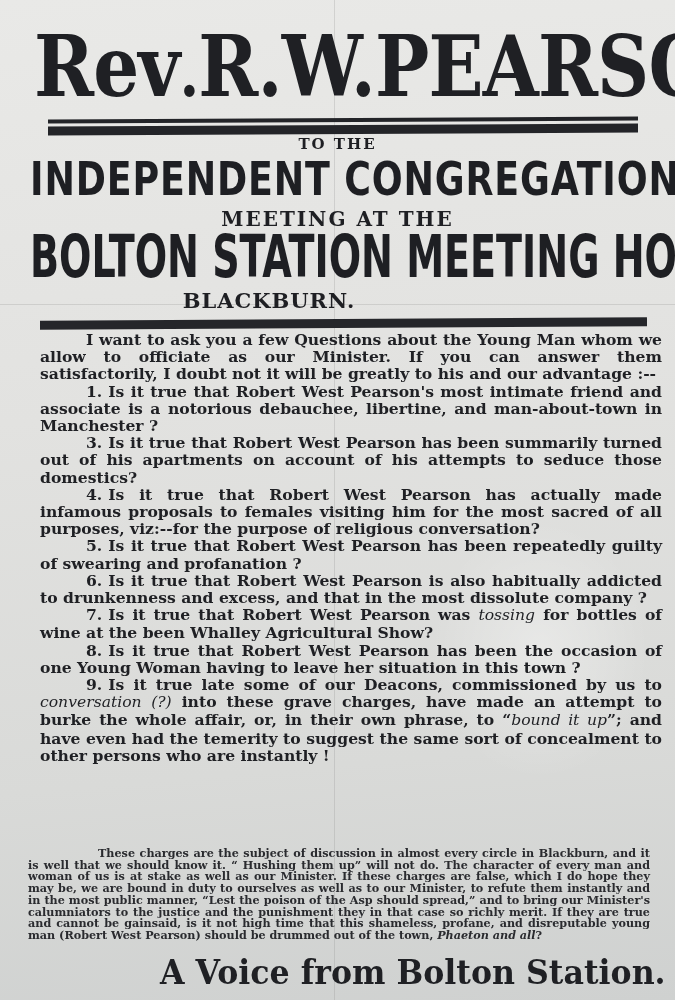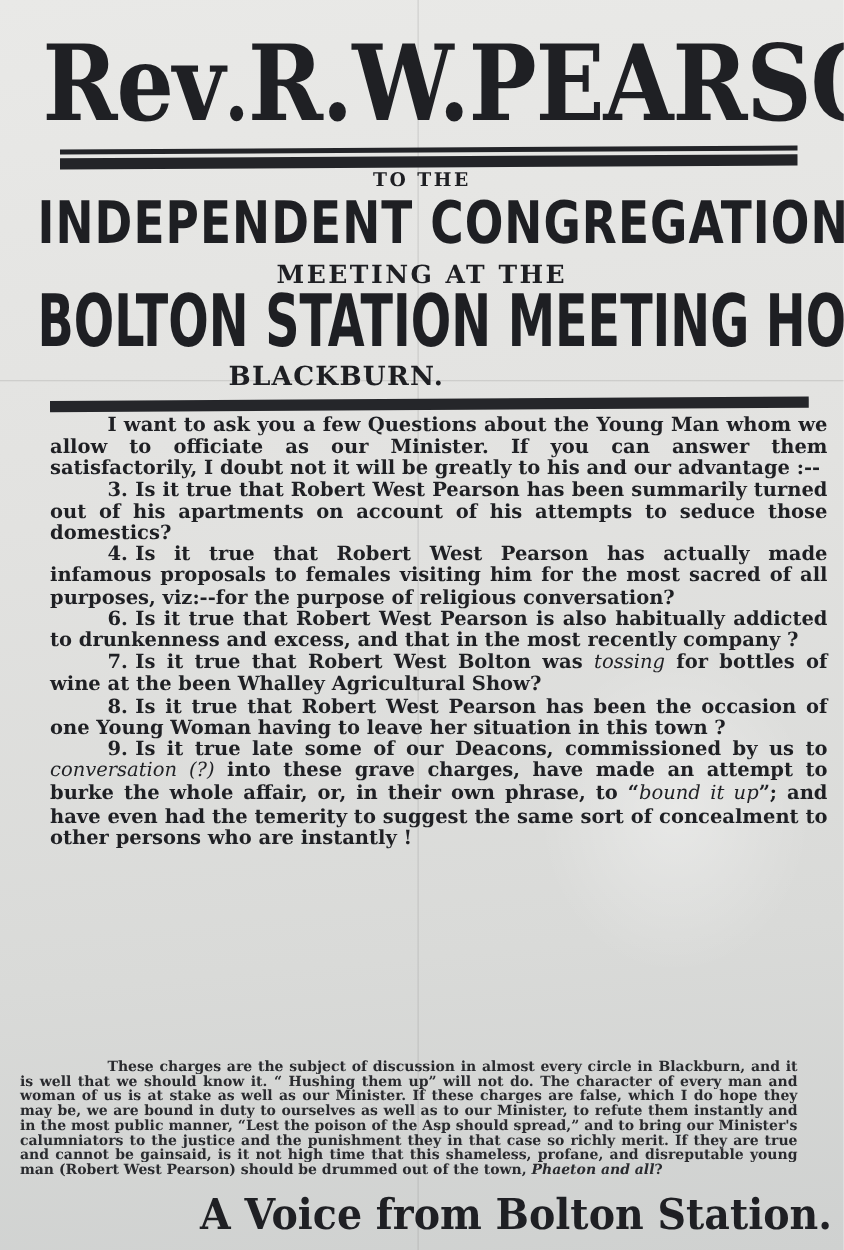--- a/index.html
+++ b/index.html
@@ -49,21 +49,21 @@
     font-size:15.6px; line-height:17.2px; text-align:justify;
     color:#1f2024;
     margin-left:11px;
   }
   .body p { margin:0; text-indent:46px; }
   .body p.q { text-indent:46px; }
   .body i { font-weight:normal; }
   .body .num { margin-right:6px; }
 
   .footnote {
-    position:absolute; left:16px; top:848px; width:622px;
+    position:absolute; left:28px; top:848px; width:622px;
     font-family:"DejaVu Serif", serif; font-weight:bold;
     font-size:11.2px; line-height:11.7px; text-align:justify; color:#2a2b2f;
   }
   .footnote p { margin:0; text-indent:70px; }
   .footnote i { font-style:italic; }
 
   .signature { position:absolute; left:160px; top:950px; width:520px;
                font-family:"DejaVu Serif", serif; font-weight:bold;
                font-size:34px; line-height:44px; white-space:nowrap;
                transform:scaleX(0.93); transform-origin:left top; color:#1f2024; }
@@ -82,24 +82,26 @@
 
   <div class="to-the">TO THE</div>
   <div class="line-cong">INDEPENDENT CONGREGATION,</div>
   <div class="meeting-at">MEETING AT THE</div>
   <div class="line-bolton">BOLTON STATION MEETING HOUSE,</div>
   <div class="blackburn">BLACKBURN.</div>
   <div class="rule3"></div>
 
   <div class="body">
     <p>I want to ask you a few Questions about the Young Man whom we allow to officiate as our Minister. If you can answer them satisfactorily, I doubt not it will be greatly to his and our advantage :--</p>
+    <p class="q"><span class="num">1.</span><span>Is it true that Robert West Pearson's most intimate friend and associate is a notorious debauchee, libertine, and man-about-town in Manchester ?</span></p>
     <p class="q"><span class="num">3.</span><span>Is it true that Robert West Pearson has been summarily turned out of his apartments on account of his attempts to seduce those domestics?</span></p>
     <p class="q"><span class="num">4.</span><span>Is it true that Robert West Pearson has actually made infamous proposals to females visiting him for the most sacred of all purposes, viz:--for the purpose of religious conversation?</span></p>
-    <p class="q"><span class="num">6.</span><span>Is it true that Robert West Pearson is also habitually addicted to drunkenness and excess, and that in the most recently company ?</span></p>
-    <p class="q"><span class="num">7.</span><span>Is it true that Robert West Bolton was </span><i>tossing</i><span> for bottles of wine at the been Whalley Agricultural Show?</span></p>
+    <p class="q"><span class="num">5.</span><span>Is it true that Robert West Pearson has been repeatedly guilty of swearing and profanation ?</span></p>
+    <p class="q"><span class="num">6.</span><span>Is it true that Robert West Pearson is also habitually addicted to drunkenness and excess, and that in the most dissolute company ?</span></p>
+    <p class="q"><span class="num">7.</span><span>Is it true that Robert West Pearson was </span><i>tossing</i><span> for bottles of wine at the been Whalley Agricultural Show?</span></p>
     <p class="q"><span class="num">8.</span><span>Is it true that Robert West Pearson has been the occasion of one Young Woman having to leave her situation in this town ?</span></p>
     <p class="q"><span class="num">9.</span><span>Is it true late some of our Deacons, commissioned by us to </span><i>conversation (?)</i><span> into these grave charges, have made an attempt to burke the whole affair, or, in their own phrase, to “</span><i>bound it up</i><span>”; and have even had the temerity to suggest the same sort of concealment to other persons who are instantly !</span></p>
   </div>
 
   <div class="footnote">
     <p><span>These charges are the subject of discussion in almost every circle in Blackburn, and it is well that we should know it. “ Hushing them up” will not do. The character of every man and woman of us is at stake as well as our Minister. If these charges are false, which I do hope they may be, we are bound in duty to ourselves as well as to our Minister, to refute them instantly and in the most public manner, “Lest the poison of the Asp should spread,” and to bring our Minister's calumniators to the justice and the punishment they in that case so richly merit. If they are true and cannot be gainsaid, is it not high time that this shameless, profane, and disreputable young man (Robert West Pearson) should be drummed out of the town, </span><i>Phaeton and all</i><span>?</span></p>
   </div>
 
   <div class="signature">A Voice from Bolton Station.</div>
 </div>

